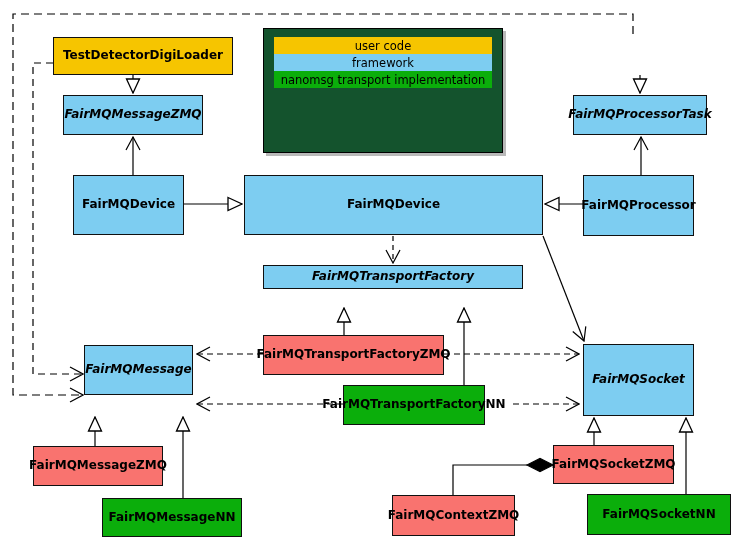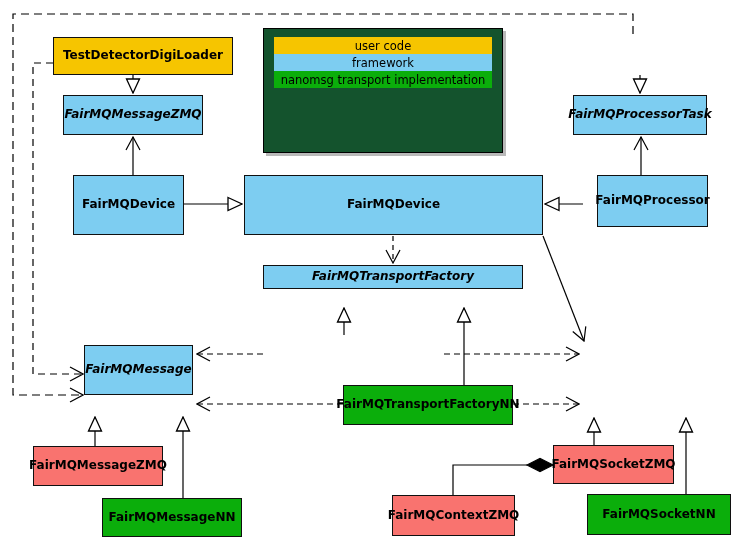--- a/index.html
+++ b/index.html
@@ -95,41 +95,47 @@
   <div class="node cat-framework abstract" style="left:573px;top:95px;width:134px;height:40px">
       <span>FairMQProcessorTask</span>
     </div>
 
   <div class="node cat-framework" style="left:73px;top:175px;width:111px;height:60px">
       <span>FairMQDevice</span>
     </div>
   <div class="node cat-framework" style="left:244px;top:175px;width:299px;height:60px">
       <span>FairMQDevice</span>
     </div>
-  <div class="node cat-framework" style="left:597px;top:175px;width:111px;height:52px">
+  <div class="node cat-framework" style="left:583px;top:175px;width:111px;height:61px">
       <span>FairMQProcessor</span>
     </div>
 
   <div class="node cat-framework abstract" style="left:263px;top:265px;width:260px;height:24px">
       <span>FairMQTransportFactory</span>
     </div>
-  <div class="node cat-nanomsg" style="left:343px;top:385px;width:170px;height:40px">
+  <div class="node cat-zeromq" style="left:263px;top:335px;width:181px;height:40px">
+      <span>FairMQTransportFactoryZMQ</span>
+    </div>
+  <div class="node cat-nanomsg" style="left:343px;top:385px;width:142px;height:40px">
       <span>FairMQTransportFactoryNN</span>
     </div>
 
   <div class="node cat-framework abstract" style="left:84px;top:345px;width:109px;height:50px">
       <span>FairMQMessage</span>
     </div>
   <div class="node cat-zeromq" style="left:33px;top:446px;width:130px;height:40px">
       <span>FairMQMessageZMQ</span>
     </div>
   <div class="node cat-nanomsg" style="left:102px;top:498px;width:140px;height:39px">
       <span>FairMQMessageNN</span>
     </div>
 
+  <div class="node cat-framework abstract" style="left:583px;top:344px;width:111px;height:72px">
+      <span>FairMQSocket</span>
+    </div>
   <div class="node cat-zeromq" style="left:553px;top:445px;width:121px;height:39px">
       <span>FairMQSocketZMQ</span>
     </div>
   <div class="node cat-zeromq" style="left:392px;top:495px;width:123px;height:41px">
       <span>FairMQContextZMQ</span>
     </div>
   <div class="node cat-nanomsg" style="left:587px;top:494px;width:144px;height:41px">
       <span>FairMQSocketNN</span>
     </div>
 

